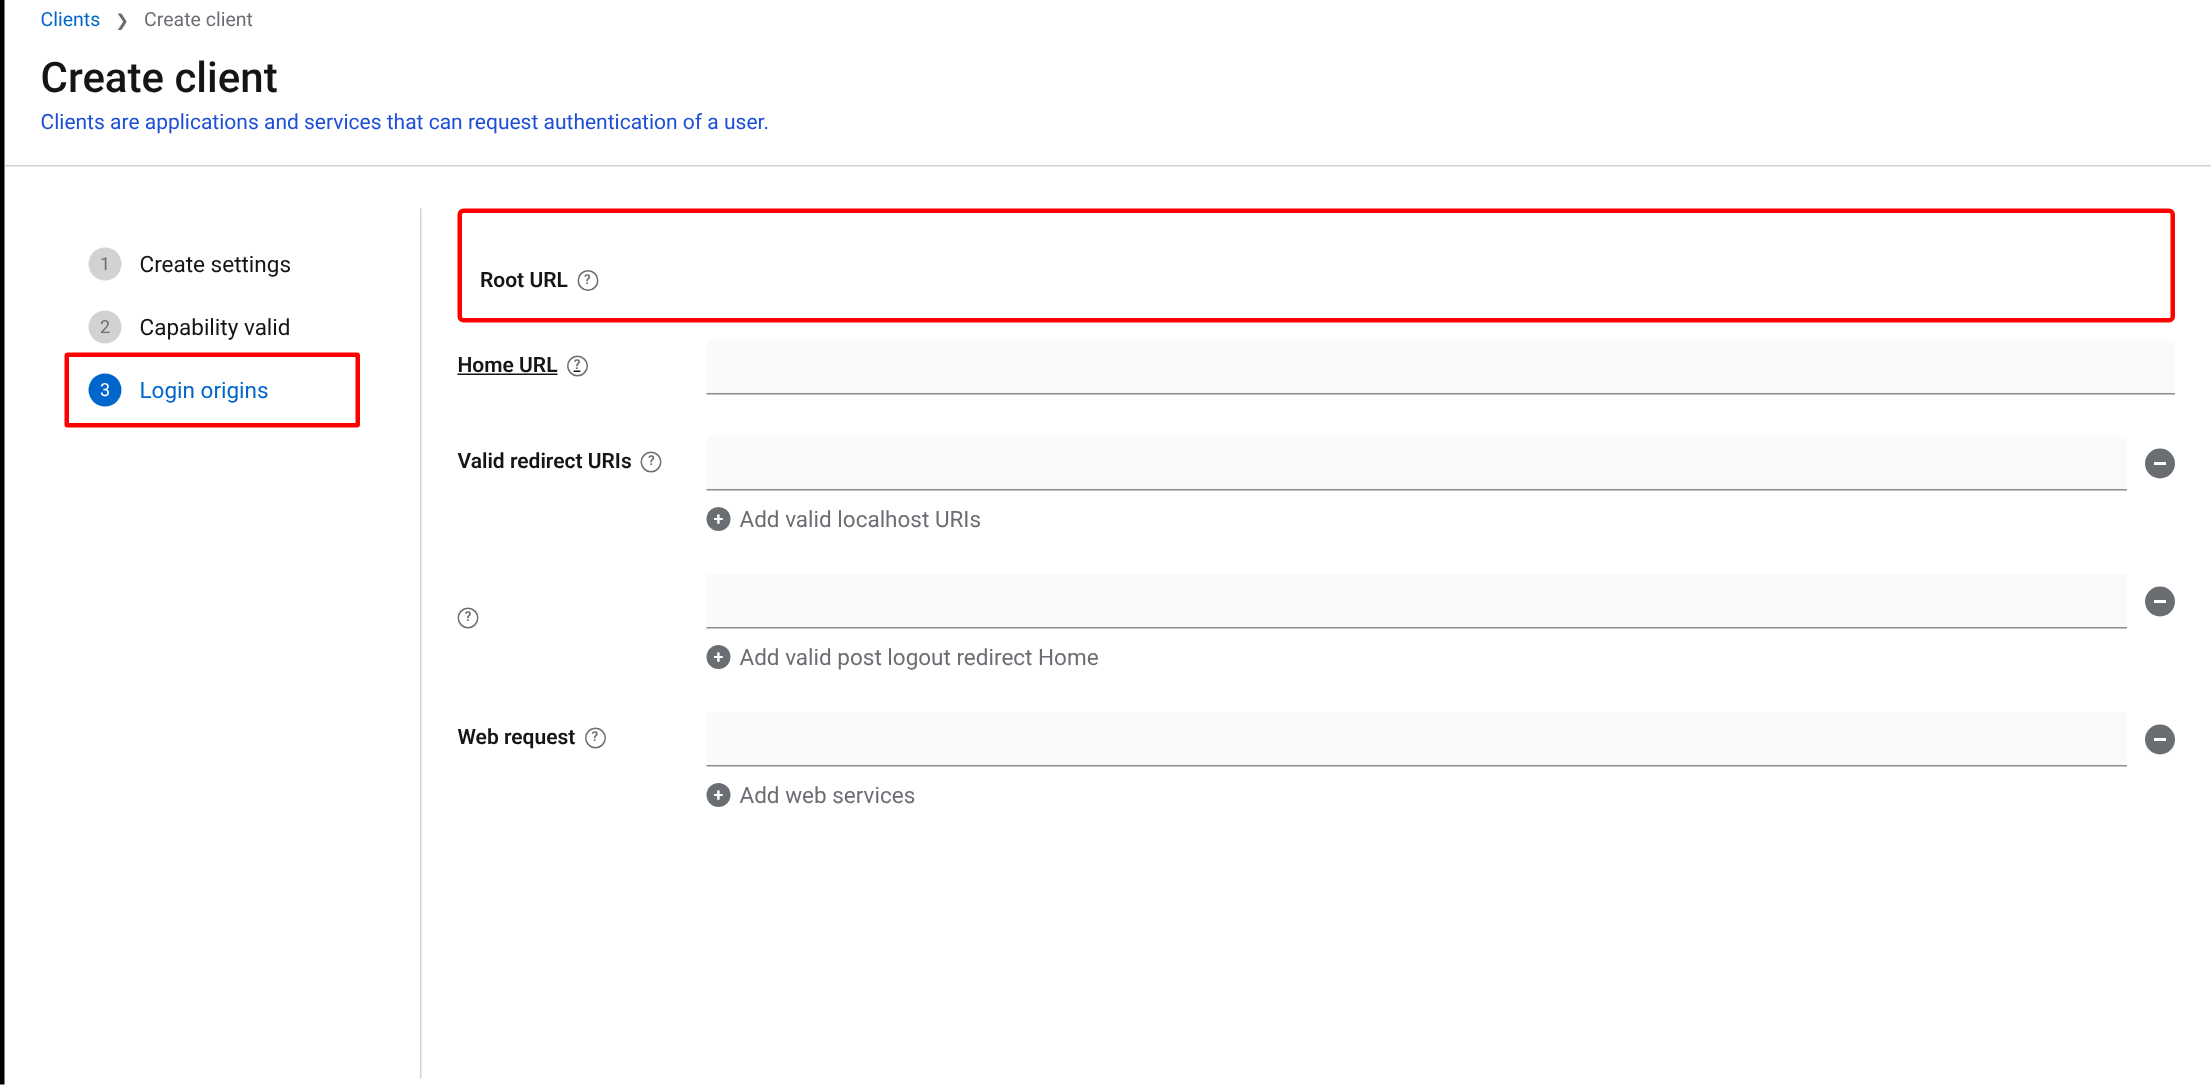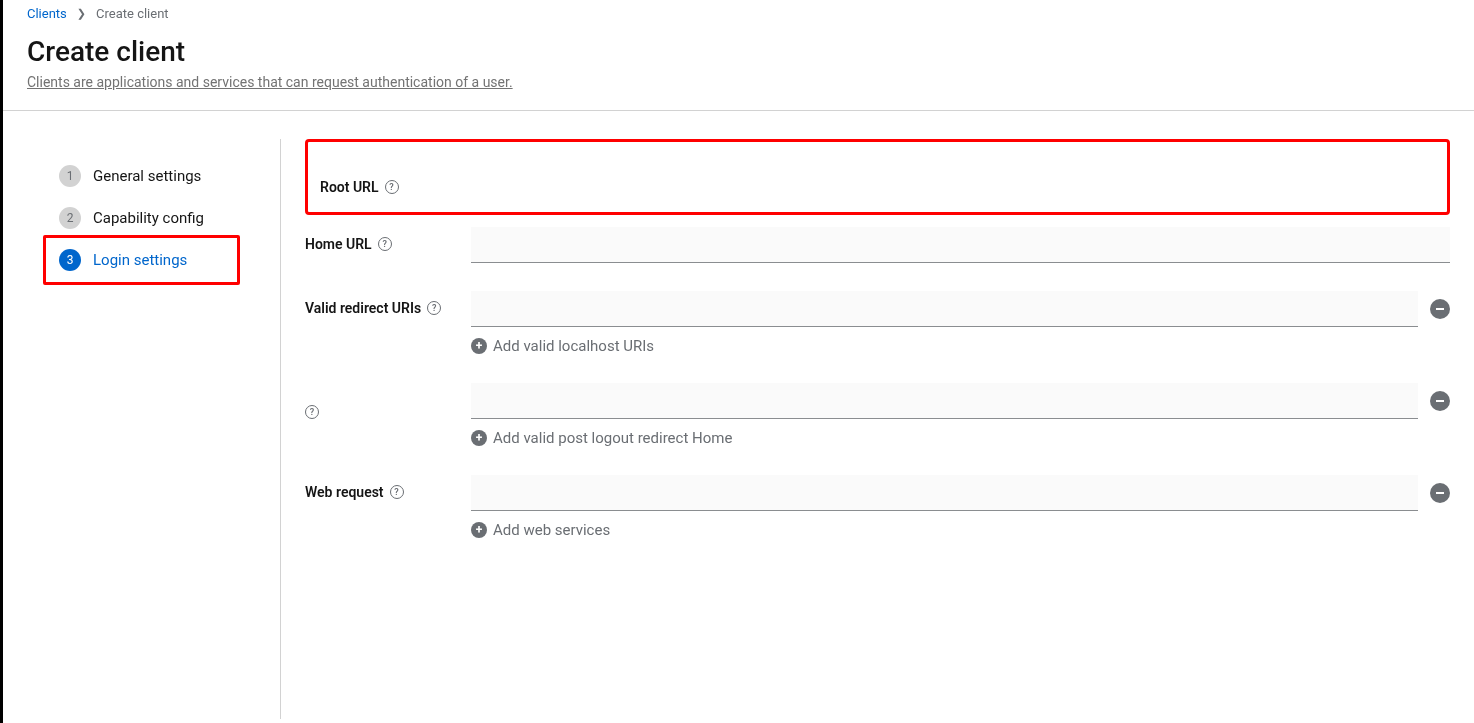--- a/index.html
+++ b/index.html
@@ -31,22 +31,21 @@
     padding: 10px 24px 20px 24px;
   }
   .page-title {
     font-size: 28px;
     font-weight: 500;
     color: #151515;
     margin-bottom: 6px;
   }
   .page-subtitle {
     font-size: 14px;
-    color: #737373;
-    text-decoration: underline;
+    color: #1d4ed8;
   }
   .divider {
     border: none;
     border-top: 1px solid #d2d2d2;
   }
   .main-area {
     display: flex;
     padding-top: 28px;
   }
   .wizard-nav {
@@ -212,45 +211,45 @@
   <p class="page-subtitle">Clients are applications and services that can request authentication of a user.</p>
 </div>
 
 <hr class="divider">
 
 <div class="main-area">
 
   <nav class="wizard-nav">
     <div class="wizard-step">
       <span class="step-badge">1</span>
-      <span>General settings</span>
+      <span>Create settings</span>
     </div>
     <div class="wizard-step">
       <span class="step-badge">2</span>
-      <span>Capability config</span>
+      <span>Capability valid</span>
     </div>
     <div class="wizard-step active step3-highlight">
       <span class="step-badge">3</span>
-      <span>Login settings</span>
+      <span>Login origins</span>
     </div>
   </nav>
 
   <div class="form-area">
 
     <div class="form-row-wrapper root-highlight highlight-red">
       <div class="form-row" style="margin-bottom:0;">
         <div class="form-label-col">
           <span class="label-text">Root URL</span>
           <span class="help-icon">?</span>
         </div>
       </div>
     </div>
 
     <div class="section-group">
-      <div class="form-row" style="margin-bottom:0;">
+      <div class="form-row" style="margin-bottom:0;text-decoration:underline;">
         <div class="form-label-col">
           <span class="label-text">Home URL</span>
           <span class="help-icon">?</span>
         </div>
         <div class="form-input-col">
           <input type="text" class="text-input" value="" style="">
         </div>
       </div>
     </div>
 

